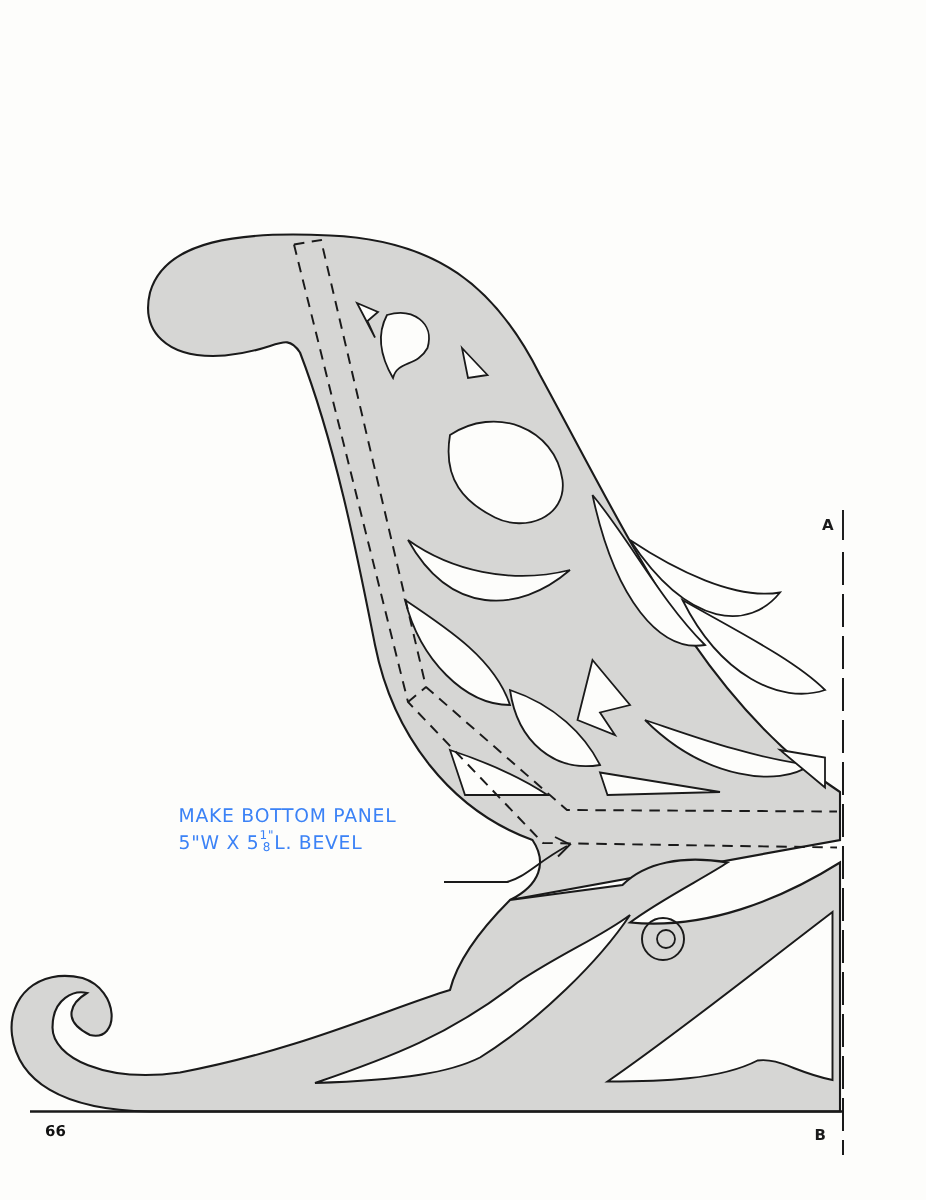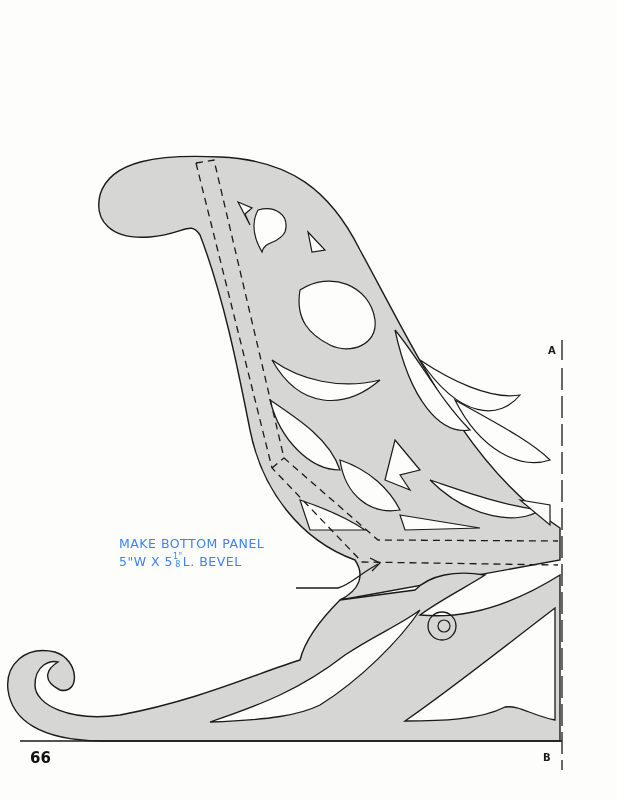--- a/index.html
+++ b/index.html
@@ -15,21 +15,21 @@
       color: #3b82f6; letter-spacing: 0.5px; text-transform: uppercase; margin-left: 28px;
     }
     .note div { white-space: nowrap; }
     .frac { display: inline-block; font-size: 8px; line-height: 8px; vertical-align: -1px; text-align: center; }
     .frac span { display: block; }
     .label {
       position: absolute; font-family: "DejaVu Sans", sans-serif; font-size: 10px; font-weight: bold; color: #1a1a1a;
     }
     .page-num {
       position: absolute; left: 30px; top: 749px;
-      font-family: "DejaVu Sans", sans-serif; font-size: 15px; font-weight: bold; color: #111;
+      font-family: "DejaVu Sans", sans-serif; font-size: 10px; font-weight: bold; color: #111;
     }
   </style>
 </head>
 <body>
 
 <div class="page">
 
   <svg class="drawing" width="617" height="800" viewBox="0 0 617 800">
 
     <path d="

